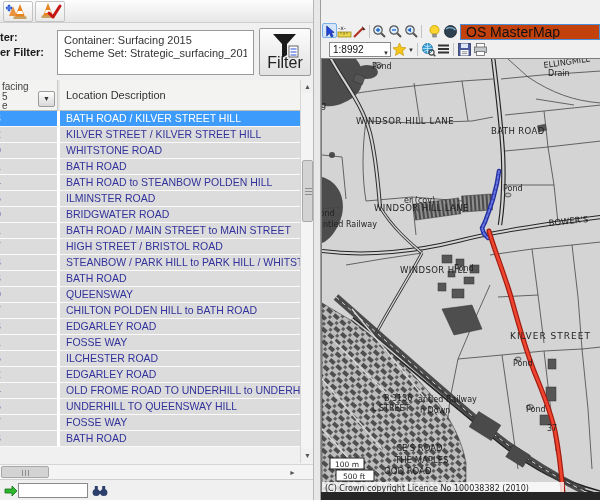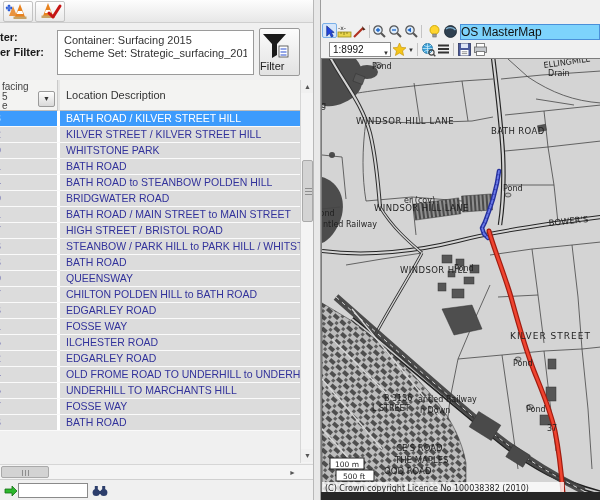--- a/index.html
+++ b/index.html
@@ -12,23 +12,23 @@
   .top-toolbar { position:absolute; left:0; top:0; width:313px; height:23px;
     background:linear-gradient(#fdfdfd,#e7e7e7); border-bottom:1px solid #cfcfcf; }
   .tb-btn { position:absolute; top:1px; width:30px; height:21px; border:1px solid #c3c3c3;
     border-radius:2px; background:linear-gradient(#ffffff,#e9e9e9); }
 
   
   .flt-label { position:absolute; font-size:11px; font-weight:bold; color:#1a1a1a; }
   .flt-box { position:absolute; left:57px; top:30px; width:197px; height:45px;
     background:#fff; border:1px solid #9a9a9a; padding:3px 6px; }
   .flt-box div { font-size:11px; color:#333; line-height:13px; white-space:nowrap; overflow:hidden; }
-  .filter-btn { position:absolute; left:259px; top:28px; width:41px; height:48px;
+  .filter-btn { position:absolute; left:259px; top:28px; width:52px; height:48px;
     border:1px solid #9a9a9a; border-radius:2px; background:linear-gradient(#fcfcfc,#e2e2e2);
-    text-align:left; font-size:11px; color:#222; }
+    text-align:center; font-size:16px; color:#222; }
   .filter-btn .lbl { position:absolute; bottom:3px; width:100%; }
 
   
   .grid-header { position:absolute; left:0; top:80px; width:300px; height:31px;
     background:#f3f3f2; border-bottom:1px solid #bdbdbd; }
   .hdr-frag { position:absolute; font-size:10px; color:#444; line-height:10px; }
   .hdr-drop { position:absolute; left:38px; top:11px; width:17px; height:16px;
     border:1px solid #9a9a9a; border-radius:2px; background:linear-gradient(#fefefe,#d9d9d9);
     font-size:7px; color:#333; text-align:center; line-height:14px; }
   .hdr-col2 { position:absolute; left:66px; top:0; height:31px; line-height:31px;
@@ -73,22 +73,22 @@
   
   .splitter { position:absolute; left:313px; top:0; width:8px; height:500px;
     background:#e8e8e8; border-left:1px solid #b8b8b8; border-right:1px solid #9d9d9d; }
 
   
   .map-panel { position:absolute; left:321px; top:0; width:279px; height:500px; background:#f0f0f0; }
   .map-toolbar { position:absolute; left:0; top:22px; width:279px; height:36px; background:#f0f0f0; }
   .mt-btn { position:absolute; width:15px; height:15px; }
   .mt-btn.active { background:#d6e6fa; border:1px solid #7ab0e8; border-radius:2px; }
   .mt-sep { position:absolute; width:1px; height:13px; background:#c4c4c4; }
-  .combo { position:absolute; left:139px; top:2px; width:140px; height:16px; background:#7dd3fc;
-    border:1px solid #4a90d9; font-size:12px; line-height:14px; color:#111;
+  .combo { position:absolute; left:139px; top:2px; width:140px; height:16px; background:#c2410c;
+    border:1px solid #4a90d9; font-size:14px; line-height:14px; padding-left:5px; color:#111;
     white-space:nowrap; overflow:hidden; }
   .scale-box { position:absolute; left:8px; top:20px; width:62px; height:15px; background:#fff;
     border:1px solid #8a8a8a; font-size:10px; line-height:13px; padding:0 3px; color:#111; }
   .scale-box .arr { position:absolute; right:1px; top:4px; font-size:6px; color:#333; }
   .map-canvas { position:absolute; left:0; top:58px; width:279px; height:434px;
     border-top:1px solid #7c7c7c; border-left:1px solid #7c7c7c; background:#5eead4; }
   .map-bottom-strip { position:absolute; left:0; top:492px; width:279px; height:8px; background:#262626; }
 
   svg text { font-family:"DejaVu Sans", sans-serif; fill:#1f1f1f; }
 </style>
@@ -145,31 +145,35 @@
     <div class="trow selected">
         <span class="tid">8</span>
         <span class="tloc">BATH ROAD / KILVER STREET HILL</span>
       </div>
     <div class="trow">
         <span class="tid">2</span>
         <span class="tloc">KILVER STREET / KILVER STREET HILL</span>
       </div>
     <div class="trow">
         <span class="tid">0</span>
-        <span class="tloc">WHITSTONE PARK</span>
+        <span class="tloc">WHITSTONE ROAD</span>
       </div>
     <div class="trow">
         <span class="tid">1</span>
         <span class="tloc">BATH ROAD</span>
       </div>
     <div class="trow">
         <span class="tid">4</span>
         <span class="tloc">BATH ROAD to STEANBOW POLDEN HILL</span>
       </div>
     <div class="trow">
+        <span class="tid">5</span>
+        <span class="tloc">ILMINSTER ROAD</span>
+      </div>
+    <div class="trow">
         <span class="tid">0</span>
         <span class="tloc">BRIDGWATER ROAD</span>
       </div>
     <div class="trow">
         <span class="tid">1</span>
         <span class="tloc">BATH ROAD / MAIN STREET to MAIN STREET</span>
       </div>
     <div class="trow">
         <span class="tid">7</span>
         <span class="tloc">HIGH STREET / BRISTOL ROAD</span>
@@ -205,21 +209,21 @@
     <div class="trow">
         <span class="tid">2</span>
         <span class="tloc">EDGARLEY ROAD</span>
       </div>
     <div class="trow">
         <span class="tid">4</span>
         <span class="tloc">OLD FROME ROAD TO UNDERHILL to UNDERHILL</span>
       </div>
     <div class="trow">
         <span class="tid">5</span>
-        <span class="tloc">UNDERHILL TO MARCHANTS HILL</span>
+        <span class="tloc">UNDERHILL TO QUEENSWAY HILL</span>
       </div>
     <div class="trow">
         <span class="tid">7</span>
         <span class="tloc">FOSSE WAY</span>
       </div>
     <div class="trow">
         <span class="tid">3</span>
         <span class="tloc">BATH ROAD</span>
       </div>
   </div>

